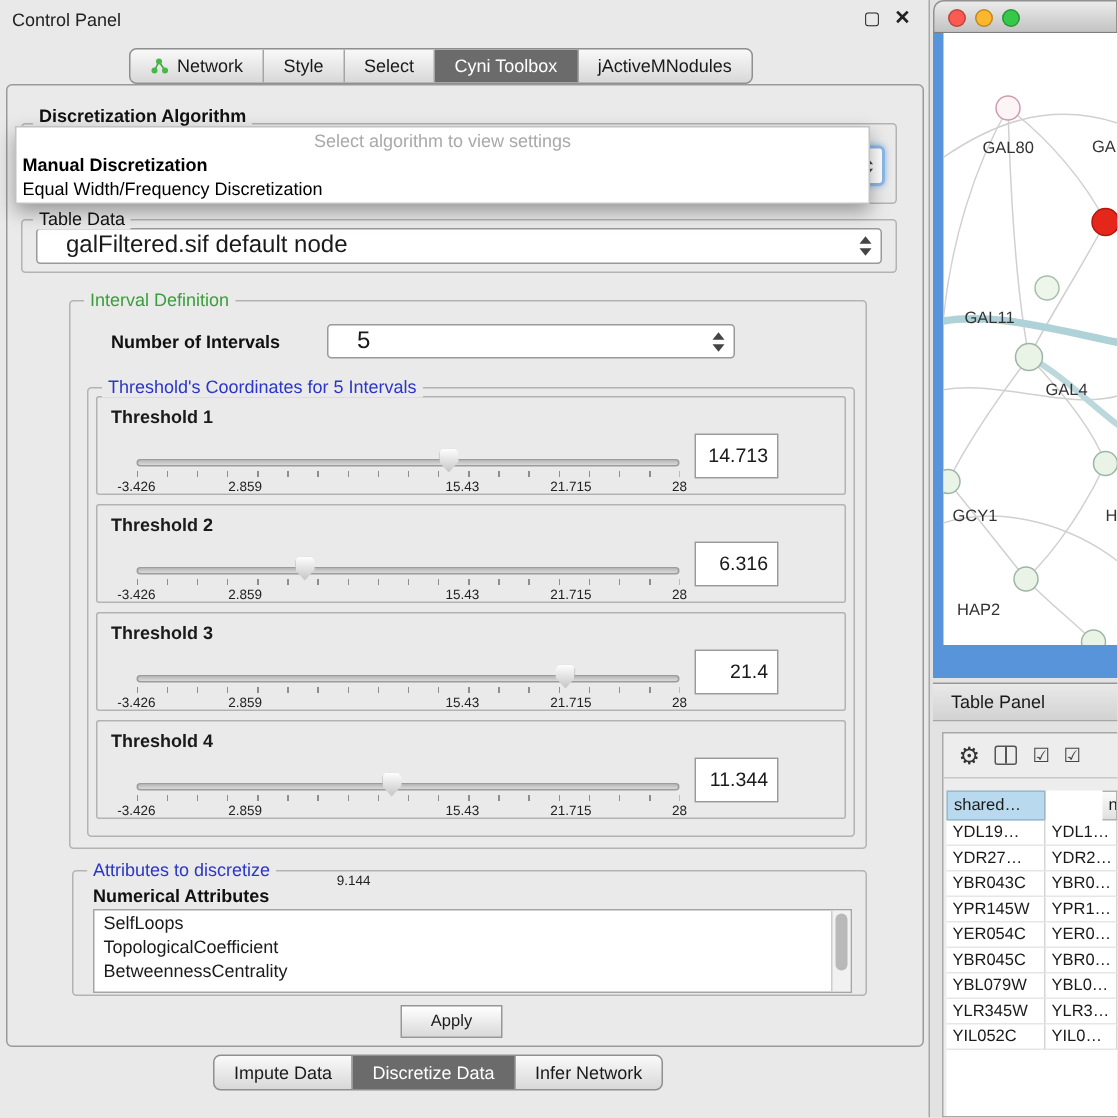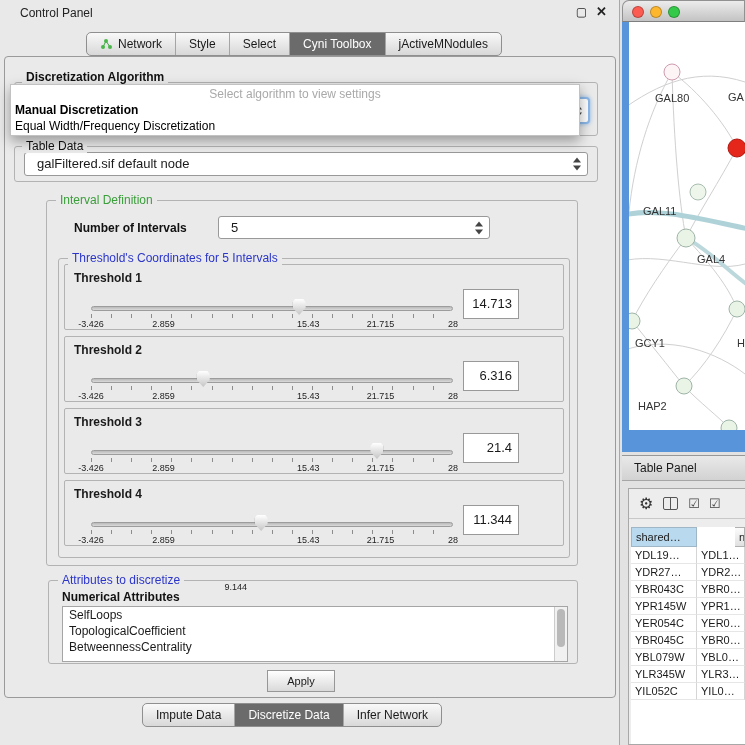--- a/index.html
+++ b/index.html
@@ -4,40 +4,40 @@
 <style>
   * { margin:0; padding:0; box-sizing:border-box; }
   html,body { width:745px; height:745px; }
   body {
     position:relative; overflow:hidden;
     font-family:"Liberation Sans", sans-serif;
     background:#e2e2e2; color:#1a1a1a; font-size:12px;
   }
   
   .control-panel { position:absolute; left:0; top:0; width:620px; height:745px; background:#e9e9e9; border-right:1px solid #a8a8a8; }
-  .cp-title { position:absolute; left:20px; top:6px; font-size:12px; color:#222; }
+  .cp-title { position:absolute; left:8px; top:6px; font-size:12px; color:#222; }
   .cp-float { position:absolute; right:32px; top:5px; font-size:12px; color:#222; cursor:default; }
   .cp-close { position:absolute; right:12px; top:4px; font-size:13px; font-weight:bold; color:#222; cursor:default; }
   .cp-frame { position:absolute; left:4px; top:56px; width:612px; height:642px; border:1px solid #9a9a9a; border-radius:4px; background:#eaeaea; }
 
   .tabbar { position:absolute; display:flex; border:1px solid #8f8f8f; border-radius:5px; overflow:hidden; background:linear-gradient(#f9f9f9,#d8d8d8); height:24px; z-index:20; }
   .tabbar .tab { display:flex; align-items:center; gap:5px; padding:0 13px; font-size:12px; border-right:1px solid #a5a5a5; color:#1a1a1a; cursor:default; }
   .tabbar .tab:last-child { border-right:none; }
   .tabbar .tab.selected { background:#6b6b6b; color:#fff; }
   .top-tabs { left:86px; top:32px; }
   .bottom-tabs { left:142px; top:703px; }
 
   .group { position:absolute; border:1px solid #b3b3b3; border-radius:3px; }
   .group-title { position:absolute; font-size:12px; background:#eaeaea; padding:0 4px; z-index:3; white-space:nowrap; }
   .gt-green { color:#3a9e3a; }
   .gt-blue { color:#2b35c9; }
   .gt-black { color:#111; }
   .gt-bold { font-weight:bold; }
 
-  .combo { position:absolute; background:#fff; border:1px solid #999; border-radius:3px; font-size:13px; line-height:22px; padding-left:12px; overflow:hidden; white-space:nowrap; }
+  .combo { position:absolute; background:#fff; border:1px solid #999; border-radius:3px; font-size:16px; line-height:22px; padding-left:19px; overflow:hidden; white-space:nowrap; }
   .spinner { position:absolute; right:5px; top:50%; width:9px; height:13px; transform:translateY(-50%); }
   .spinner:before { content:""; position:absolute; top:0; left:0; border-left:4.5px solid transparent; border-right:4.5px solid transparent; border-bottom:5px solid #444; }
   .spinner:after { content:""; position:absolute; bottom:0; left:0; border-left:4.5px solid transparent; border-right:4.5px solid transparent; border-top:5px solid #444; }
 
   .algo-combo { left:18px; top:97px; width:572px; height:27px; border:2px solid #8cb8e8; box-shadow:0 0 4px #8cb8e8; border-radius:4px; z-index:2; }
   .popup { position:absolute; left:10px; top:84px; width:570px; height:52px; background:#fff; border:1px solid #c2c2c2; box-shadow:0 5px 12px rgba(0,0,0,.35); z-index:50; padding-top:2px; }
   .popup-header { text-align:center; color:#a9a9a9; font-size:12px; line-height:15px; }
   .popup-item { font-size:12px; line-height:16px; padding:0 4px; color:#000; cursor:default; }
   .popup-item.bold { font-weight:bold; }
 

